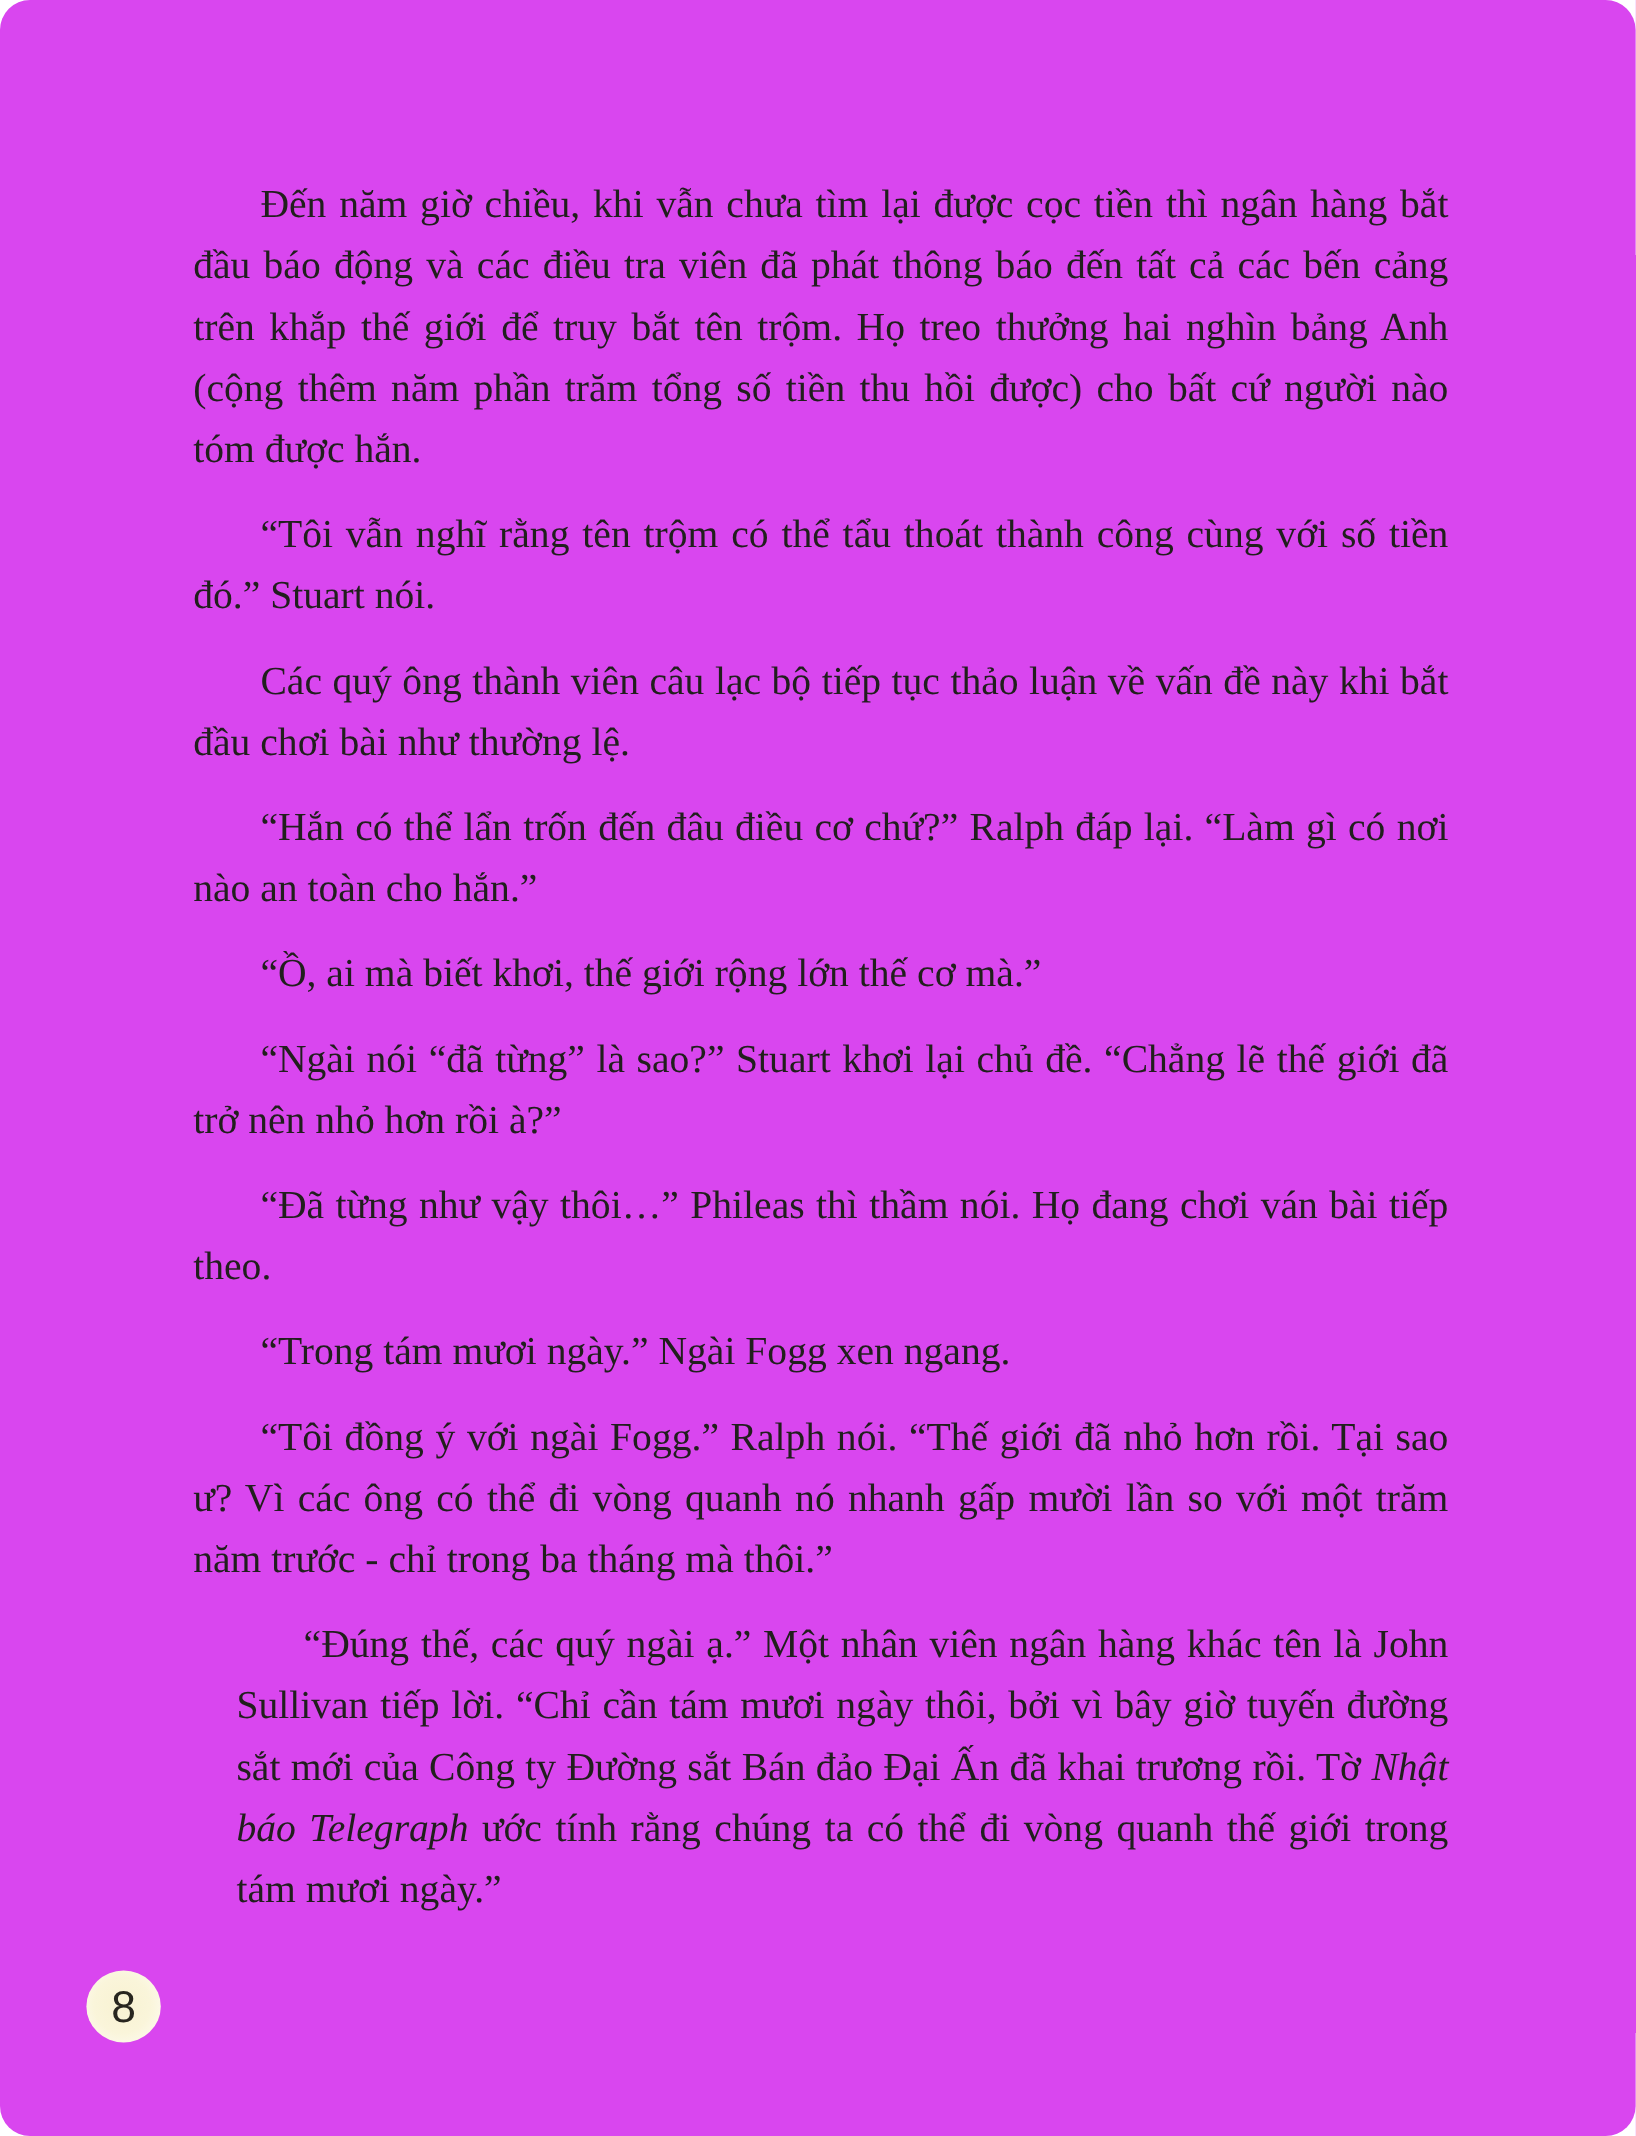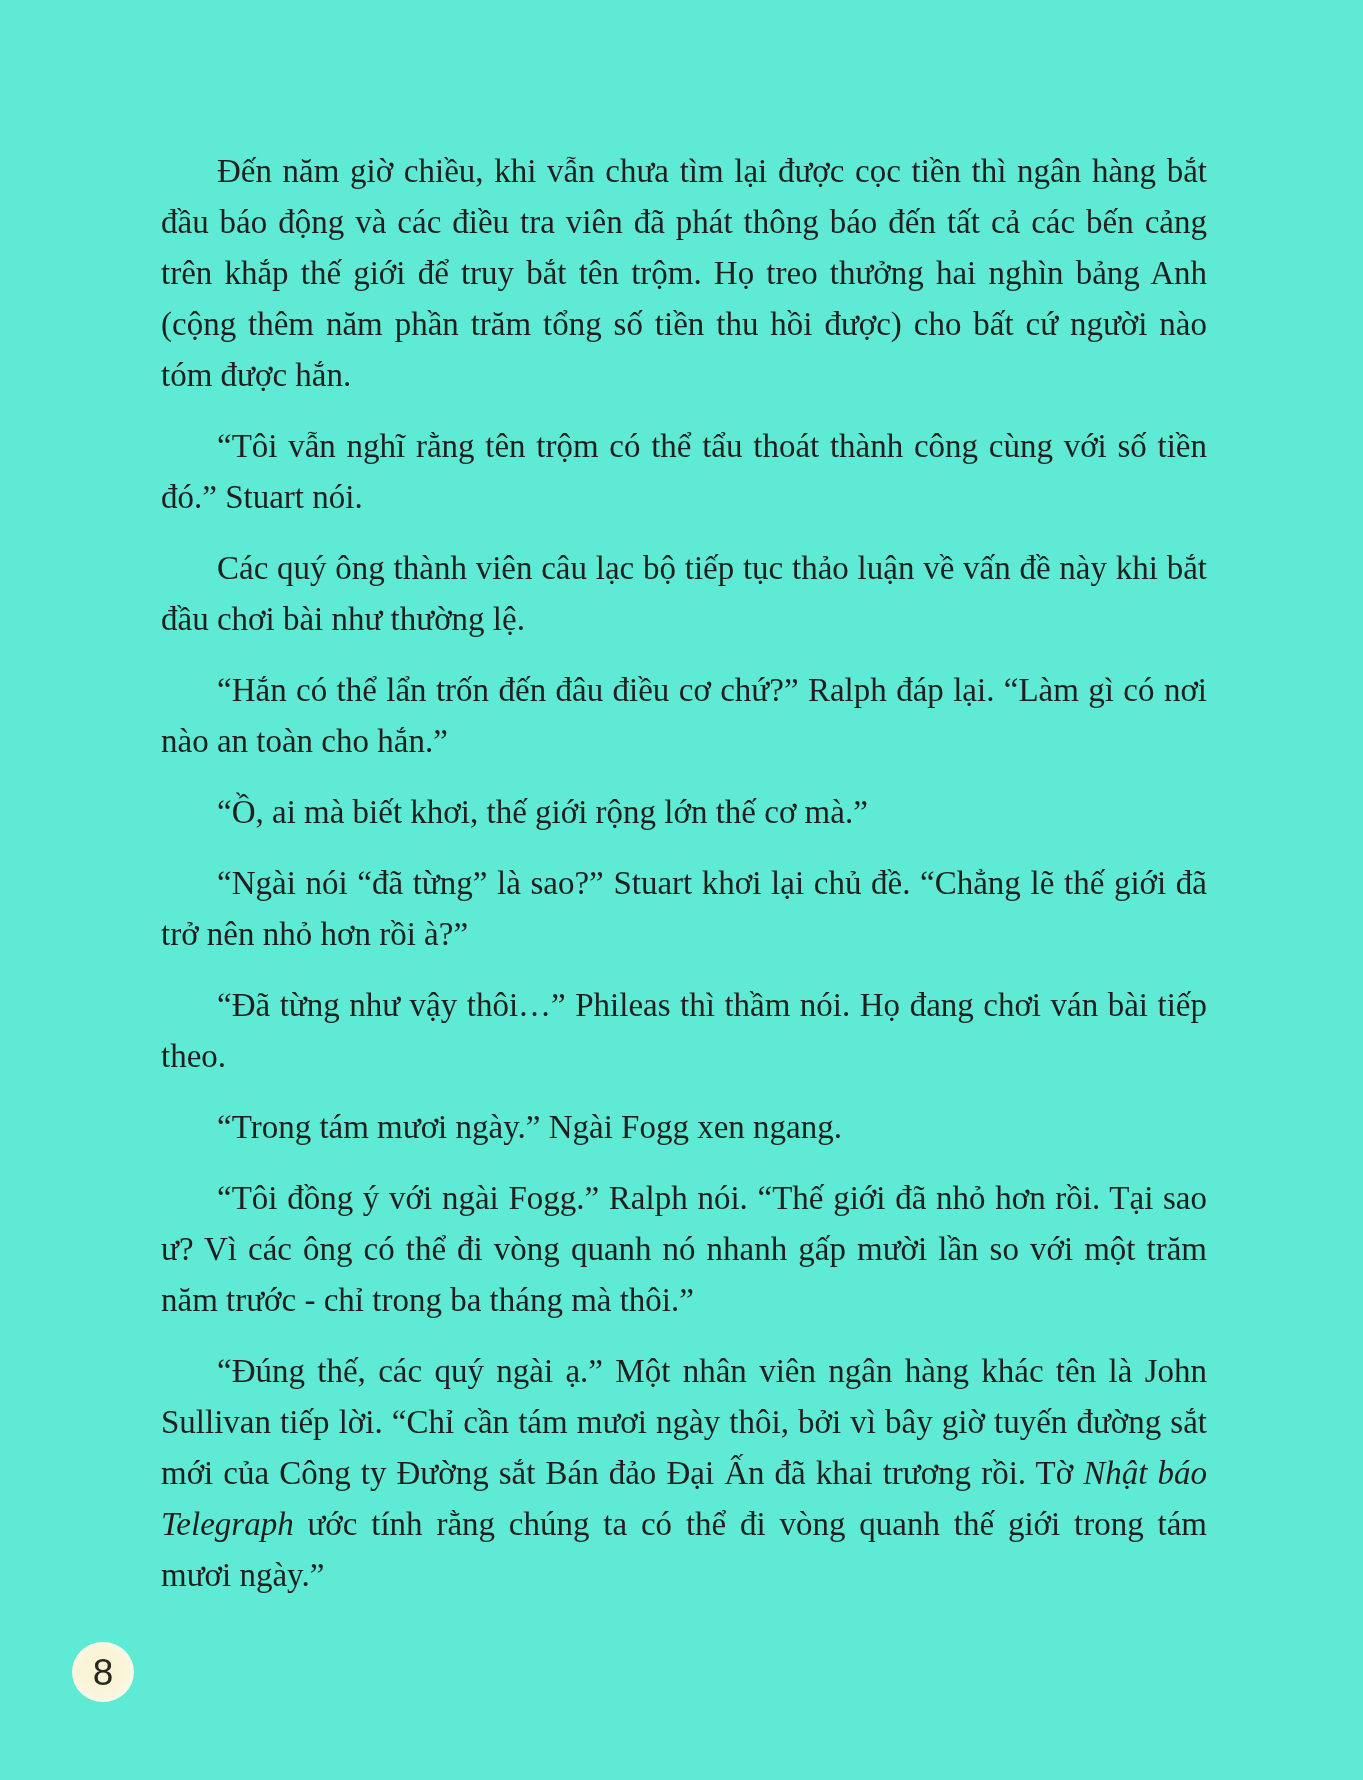--- a/index.html
+++ b/index.html
@@ -10,38 +10,40 @@
   body {
     width: 1363px;
     height: 1780px;
     position: relative;
     overflow: hidden;
     font-family: "Liberation Serif", serif;
   }
   .book-page {
     position: absolute;
     inset: 0;
-    background: #5eead4;
+    background: #d946ef;
+    border-radius: 25px;
   }
   .text-block {
     position: absolute;
     left: 161px;
     top: 146px;
     width: 1046px;
     color: #211f1d;
     font-size: 33px;
     line-height: 51px;
     text-align: justify;
   }
   .text-block p {
     margin: 0 0 20px 0;
     text-indent: 56px;
   }
   .text-block p:last-child {
     margin-bottom: 0;
+    margin-left: 36px;
   }
   .text-block .run-italic {
     font-style: italic;
   }
   .page-badge {
     position: absolute;
     left: 72px;
     top: 1642px;
     width: 62px;
     height: 60px;

